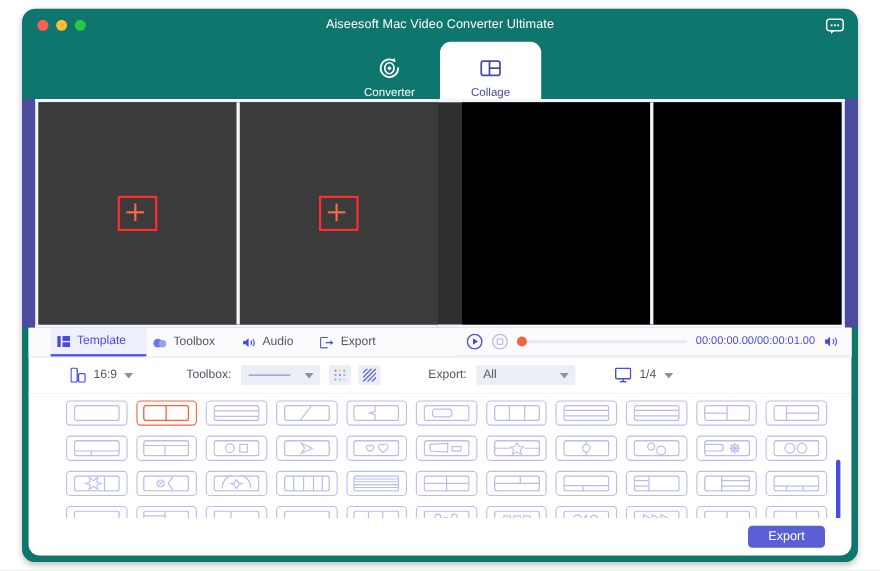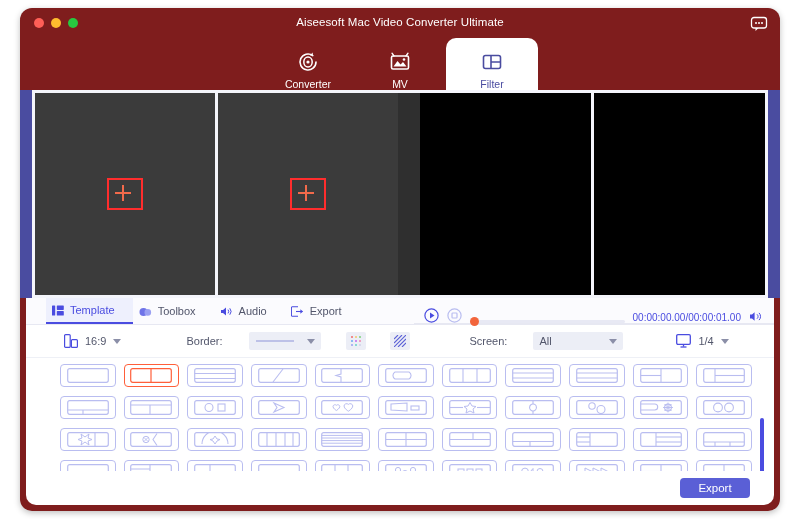--- a/index.html
+++ b/index.html
@@ -4,21 +4,21 @@
 <style>
   html,body{margin:0;padding:0;}
   body{
     width:800px;height:519px;overflow:hidden;
     background:#ffffff;
     font-family:"Liberation Sans", sans-serif;
     -webkit-font-smoothing:antialiased;
   }
   .app{
     position:absolute;left:20px;top:8px;width:760px;height:503px;
-    background:#7f1d1d;border-radius:12px;
+    background:#0f766e;border-radius:12px;
     box-shadow:0 2px 6px rgba(0,0,0,.25);
     overflow:hidden;
   }
   
   .titlebar{position:relative;height:30px;}
   .lights{position:absolute;left:14px;top:10px;display:flex;gap:7px;}
   .light{width:10px;height:10px;border-radius:50%;}
   .l-close{background:#ff5f57;}
   .l-min{background:#febc2e;}
   .l-max{background:#28c840;}
@@ -86,31 +86,31 @@
   }
   .stab{
     display:flex;align-items:center;gap:6px;height:26px;
     padding:0 18px 0 6px;font-size:11px;color:#52566b;cursor:pointer;
     box-sizing:border-box;
   }
   .stab.active{color:#4a4ce0;border-bottom:2px solid #4a4ce0;background:#eef0fd;}
   
   .player{
     position:absolute;right:0;top:0;width:360px;height:26px;
-    display:flex;align-items:flex-end;gap:8px;padding:0 10px;
+    display:flex;align-items:center;gap:8px;padding:0 10px;
     box-sizing:border-box;background:#fbfbfe;
     border-bottom:1px solid #e7e8f2;
   }
   .progress{flex:1;height:3px;background:#e8e9f4;border-radius:2px;position:relative;}
   .progress .knob{position:absolute;left:0;top:-3px;width:9px;height:9px;border-radius:50%;background:#f2653c;}
   .timecode{font-size:10px;color:#4a4ce0;white-space:nowrap;letter-spacing:0px;}
   
   .options{
     height:32px;display:flex;align-items:center;padding:0 0 0 38px;
-    font-size:11px;color:#52566b;gap:17px;border-bottom:1px solid #eef0f6;
+    font-size:11px;color:#52566b;gap:0;border-bottom:1px solid #eef0f6;
   }
   .opt-ratio{display:flex;align-items:center;gap:7px;cursor:pointer;}
   .opt-label{color:#52566b;font-size:11px;}
   .caret{width:0;height:0;border-left:4px solid transparent;border-right:4px solid transparent;border-top:5px solid #8b8fa8;}
   .selectbox{
     background:#eceef6;height:18px;min-width:72px;border-radius:2px;
     display:flex;align-items:center;justify-content:space-between;
     padding:0 6px;box-sizing:border-box;font-size:11px;color:#52566b;cursor:pointer;
   }
   .iconbtn{width:20px;height:18px;border-radius:2px;background:#eceef6;display:flex;align-items:center;justify-content:center;cursor:pointer;}
@@ -174,42 +174,30 @@
           <svg width="24" height="24" viewBox="0 0 24 24">
             <path d="M20 12a8 8 0 1 1-3.2-6.4" fill="none" stroke="#fff" stroke-width="1.6" stroke-linecap="round"></path>
             <path d="M16.6 2.6 L17 5.8 L13.9 5.4 Z" fill="#fff"></path>
             <ellipse cx="12" cy="12" rx="4.2" ry="5" fill="none" stroke="#fff" stroke-width="1.5"></ellipse>
             <circle cx="12" cy="12" r="1.6" fill="#fff"></circle>
           </svg>
         </span>
         <span class="tlabel">Converter</span>
       </div>
 
-      <div class="tab">
-        <span class="ticon">
-          <svg width="24" height="24" viewBox="0 0 24 24">
-            <rect x="3.5" y="6" width="17" height="13" rx="1.5" fill="none" stroke="#fff" stroke-width="1.6"></rect>
-            <path d="M5.5 16.5 L9.5 11 L12.5 14.5 L15 12 L18.5 16.5 Z" fill="#fff"></path>
-            <circle cx="16" cy="9.5" r="1.3" fill="#fff"></circle>
-            <path d="M6 6 L4 3.2" stroke="#fff" stroke-width="1.4" stroke-linecap="round"></path>
-            <path d="M18 6 L20 3.2" stroke="#fff" stroke-width="1.4" stroke-linecap="round"></path>
-          </svg>
-        </span>
-        <span class="tlabel">MV</span>
-      </div>
 
       <div class="tab active">
         <span class="ticon">
           <svg width="24" height="24" viewBox="0 0 24 24">
             <rect x="3.5" y="5.5" width="17" height="13" rx="2" fill="none" stroke="#4a4ca0" stroke-width="1.6"></rect>
             <line x1="11" y1="5.5" x2="11" y2="18.5" stroke="#4a4ca0" stroke-width="1.6"></line>
             <line x1="11" y1="12" x2="20.5" y2="12" stroke="#4a4ca0" stroke-width="1.6"></line>
           </svg>
         </span>
-        <span class="tlabel">Filter</span>
+        <span class="tlabel">Collage</span>
       </div>
 
 
     </div>
   </div>
 
   <div class="previewwrap">
     <div class="pv pv-left">
       <div class="pv-cell">
         <div class="plusbox"></div>
@@ -284,21 +272,21 @@
     <div class="options">
       <div class="opt-ratio">
         <svg width="14" height="14" viewBox="0 0 14 14">
           <rect x="0.6" y="0.6" width="5.6" height="12.8" rx="1" fill="none" stroke="#4a4ce0" stroke-width="1.2"></rect>
           <rect x="7.4" y="5.6" width="6" height="7.8" rx="1" fill="none" stroke="#4a4ce0" stroke-width="1.2"></rect>
         </svg>
         <span class="opt-label">16:9</span>
         <span class="caret"></span>
       </div>
 
-      <span class="opt-label" style="margin-left:48px;">Border:</span>
+      <span class="opt-label" style="margin-left:48px;">Toolbox:</span>
       <div class="selectbox" style="margin-left:9px;width:64px;">
         <svg width="40" height="6" viewBox="0 0 40 6">
           <line x1="1" y1="3" x2="39" y2="3" stroke="#8d93d8" stroke-width="1.2"></line>
         </svg>
         <span class="caret"></span>
       </div>
       <div class="iconbtn" style="margin-left:8px;">
         <svg width="12" height="12" viewBox="0 0 12 12">
           <circle cx="2" cy="2" r="1" fill="#f06a6a"></circle>
             <circle cx="6" cy="2" r="1" fill="#f0c96a"></circle>
@@ -316,21 +304,21 @@
           <g stroke="#5a5fd6" stroke-width="1.1">
             <line x1="0" y1="4" x2="4" y2="0"></line>
               <line x1="0" y1="8" x2="8" y2="0"></line>
             <line x1="0" y1="12" x2="12" y2="0"></line>
               <line x1="4" y1="12" x2="12" y2="4"></line>
             <line x1="8" y1="12" x2="12" y2="8"></line>
           </g>
         </svg>
       </div>
 
-      <span class="opt-label" style="margin-left:43px;">Screen:</span>
+      <span class="opt-label" style="margin-left:43px;">Export:</span>
       <div class="selectbox" style="margin-left:9px;width:90px;">
         <span>All</span>
         <span class="caret"></span>
       </div>
 
       <div class="opt-ratio" style="margin-left:36px;">
         <svg width="15" height="14" viewBox="0 0 15 14">
           <rect x="0.7" y="0.7" width="13.6" height="9.6" rx="1.2" fill="none" stroke="#4a4ce0" stroke-width="1.3"></rect>
           <line x1="7.5" y1="10.3" x2="7.5" y2="12.6" stroke="#4a4ce0" stroke-width="1.3"></line>
           <line x1="4.5" y1="13" x2="10.5" y2="13" stroke="#4a4ce0" stroke-width="1.3"></line>

